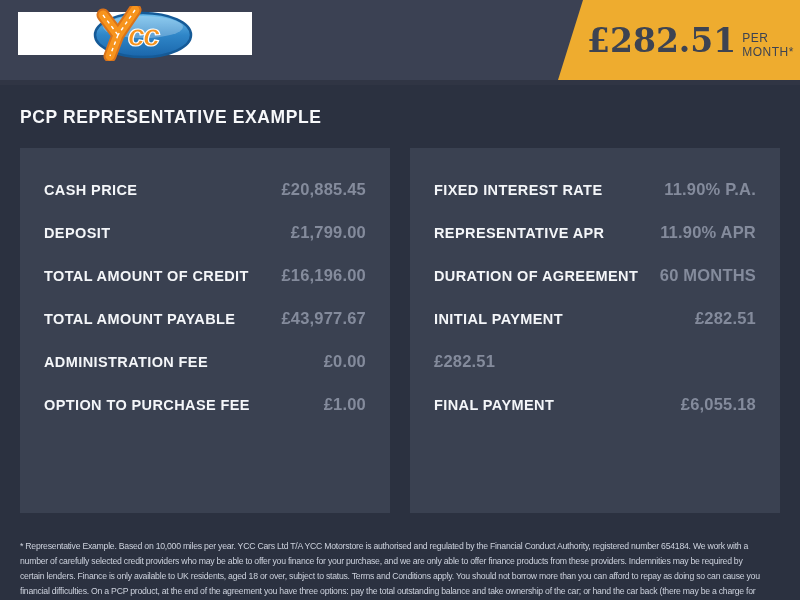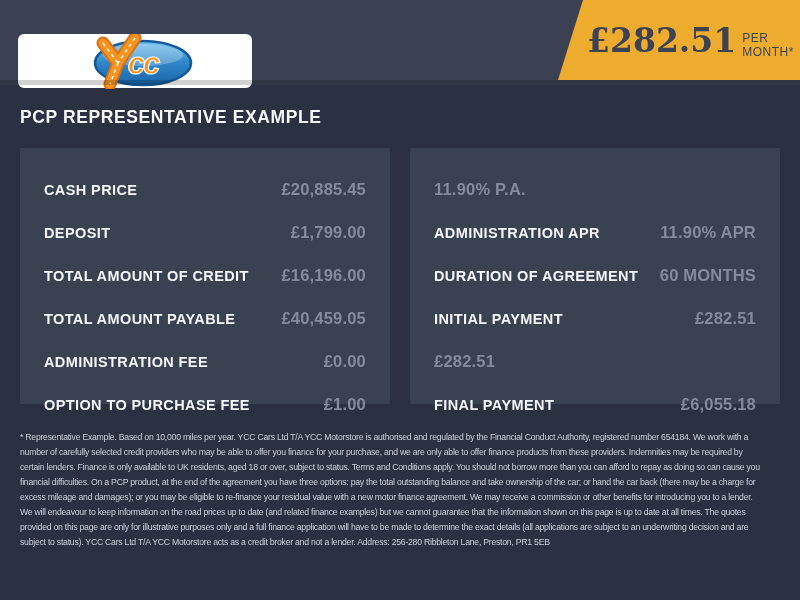--- a/index.html
+++ b/index.html
@@ -12,23 +12,23 @@
   
   .header{
     position:relative;width:800px;height:85px;
     background:#3b4153;
   }
   .header-shade{
     position:absolute;left:0;bottom:0;width:100%;height:5px;
     background:rgba(0,0,0,0.18);
   }
   .logo-box{
-    position:absolute;left:18px;top:12px;width:234px;height:54px;
-    background:#ffffff;border-radius:6px;
-    display:flex;align-items:center;justify-content:center;margin-top:22px;
+    position:absolute;left:18px;top:12px;width:234px;height:43px;
+    background:#ffffff;border-radius:0;
+    display:flex;align-items:center;justify-content:center;
   }
   .price-badge{
     position:absolute;top:0;right:0;width:245px;height:80px;
     background:#eeac2f;
     clip-path:polygon(28px 0, 100% 0, 100% 100%, 3px 100%);
     display:flex;align-items:center;
     padding-left:32px;box-sizing:border-box;
   }
   .price-amount{
     font-family:"DejaVu Serif", serif;
@@ -41,21 +41,21 @@
   
   .page-title{
     padding:22px 20px 20px 20px;
     color:#f7f8fa;font-size:17.5px;font-weight:bold;letter-spacing:0.6px;
   }
   
   .panels{
     display:flex;gap:20px;margin:0 20px;
   }
   .panel{
-    flex:1;height:256px;box-sizing:border-box;
+    flex:1;height:365px;box-sizing:border-box;
     background:#3a4151;
     padding:20px 24px 0 24px;
   }
   .row{
     height:43px;display:flex;align-items:center;justify-content:space-between;
   }
   .row-label{
     color:#f4f6f9;font-weight:bold;font-size:14.5px;letter-spacing:0.4px;
     white-space:nowrap;
   }
@@ -115,37 +115,38 @@
     <div class="row">
       <span class="row-label">DEPOSIT</span>
       <span class="row-value">£1,799.00</span>
     </div>
     <div class="row">
       <span class="row-label">TOTAL AMOUNT OF CREDIT</span>
       <span class="row-value">£16,196.00</span>
     </div>
     <div class="row">
       <span class="row-label">TOTAL AMOUNT PAYABLE</span>
-      <span class="row-value">£40,459.05</span>
+      <span class="row-value">£43,977.67</span>
     </div>
     <div class="row">
       <span class="row-label">ADMINISTRATION FEE</span>
       <span class="row-value">£0.00</span>
     </div>
     <div class="row">
       <span class="row-label">OPTION TO PURCHASE FEE</span>
       <span class="row-value">£1.00</span>
     </div>
   </div>
   <div class="panel">
     <div class="row">
+      <span class="row-label">FIXED INTEREST RATE</span>
       <span class="row-value">11.90% P.A.</span>
     </div>
     <div class="row">
-      <span class="row-label">ADMINISTRATION APR</span>
+      <span class="row-label">REPRESENTATIVE APR</span>
       <span class="row-value">11.90% APR</span>
     </div>
     <div class="row">
       <span class="row-label">DURATION OF AGREEMENT</span>
       <span class="row-value">60 MONTHS</span>
     </div>
     <div class="row">
       <span class="row-label">INITIAL PAYMENT</span>
       <span class="row-value">£282.51</span>
     </div>

